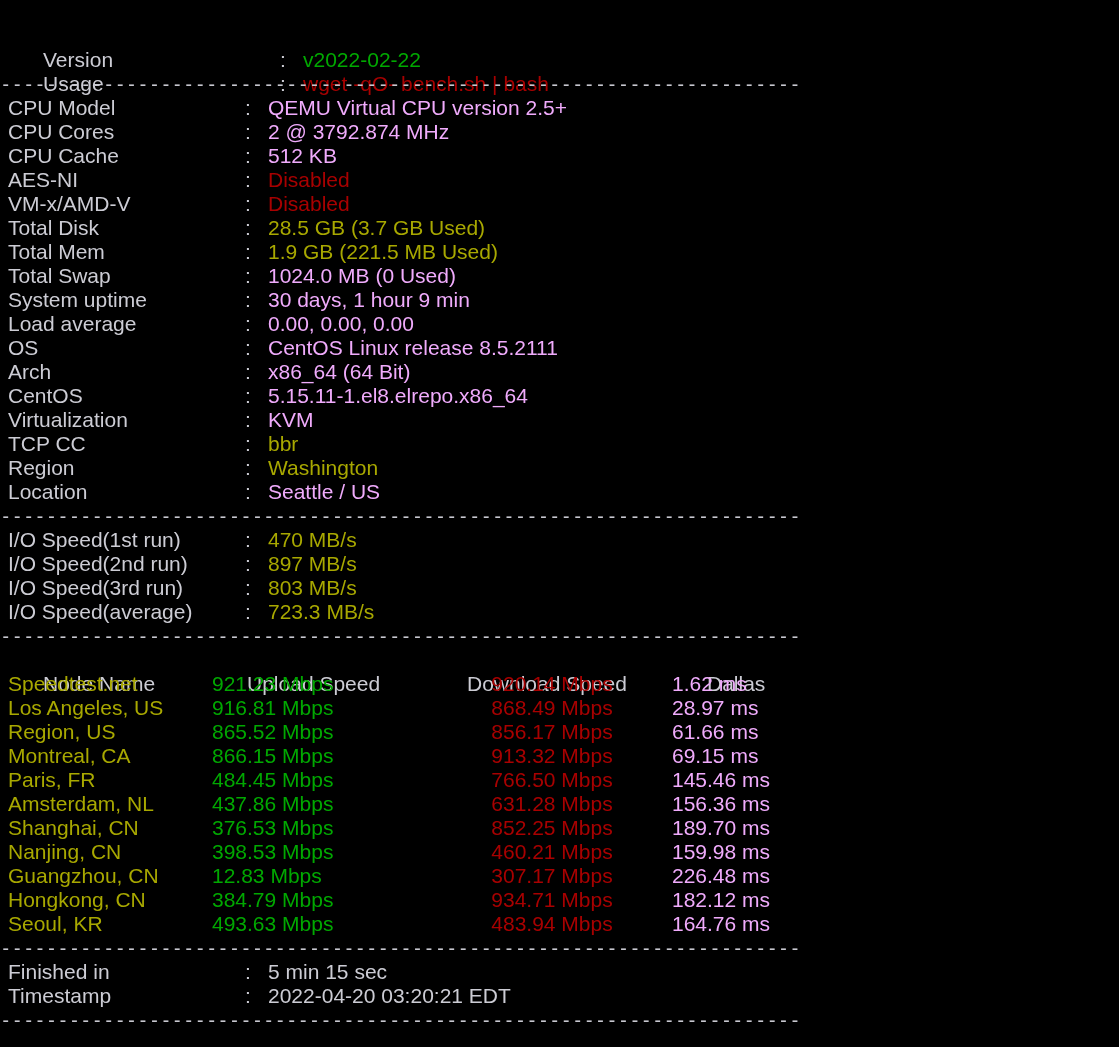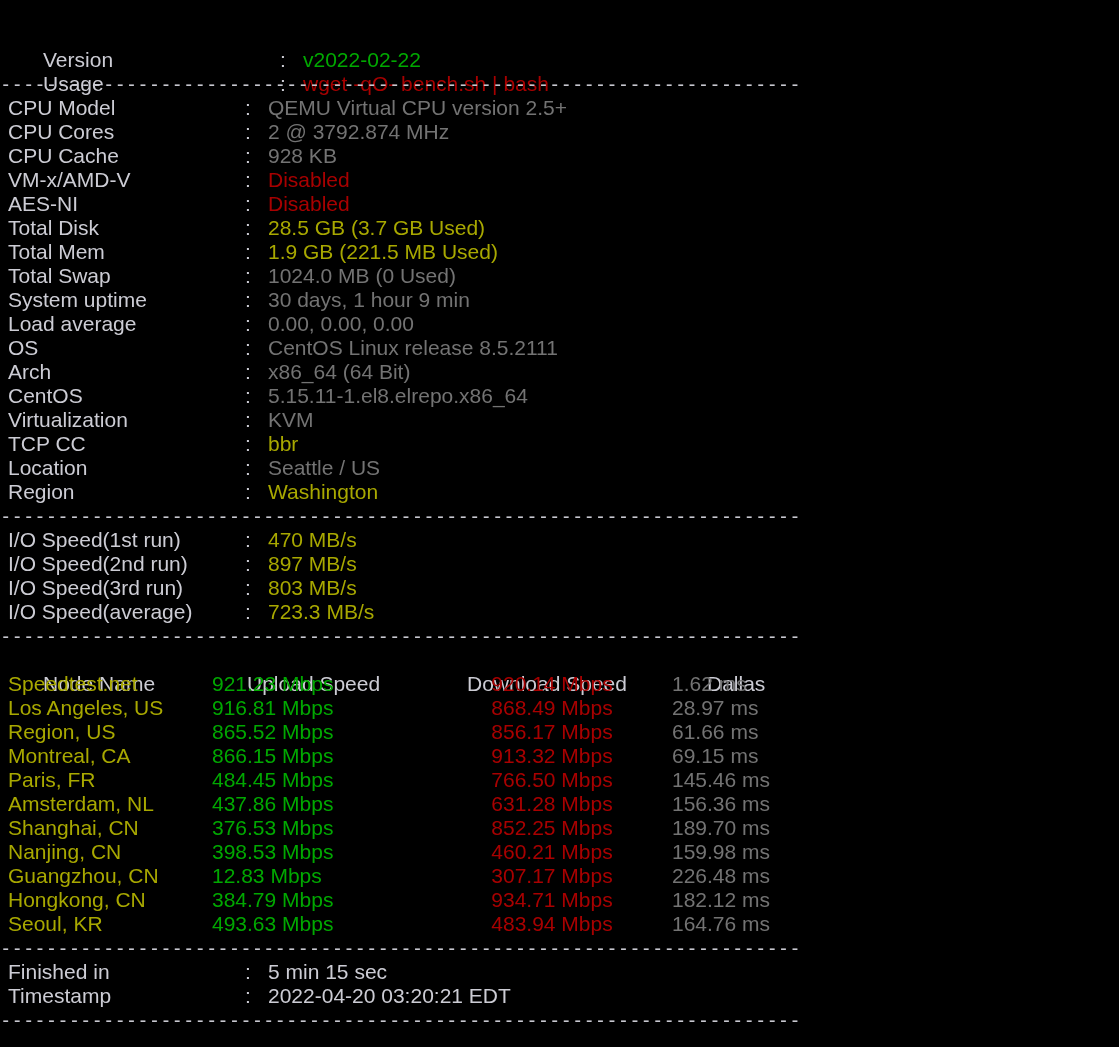--- a/index.html
+++ b/index.html
@@ -28,21 +28,21 @@
     white-space: pre;
     font-family: Liberation Sans, sans-serif;
     font-size: 21px;
     letter-spacing: 0px;
     color: #c8c8d0;
     padding-left: 8px;
     box-sizing: border-box;
   }
   
   .c-white  { color: #ccccd4; }
-  .c-cyan   { color: #737373; }
+  .c-cyan   { color: #f0abfc; }
   .c-green  { color: #00a800; }
   .c-red    { color: #a80000; text-align: center; }
   .c-yellow { color: #a8a800; }
 
   
   .cell {
     display: inline-block;
     vertical-align: top;
     white-space: pre;
   }
@@ -92,35 +92,35 @@
     <div class="line">
       <span class="cell w-label c-white">Usage</span><span class="cell w-colon c-white">:</span><span class="cell c-red">wget -qO- bench.sh | bash</span>
     </div>
   </div>
 
   <div class="rule">----------------------------------------------------------------------</div>
 
   <div>
     <div class="line"><span class="cell w-label c-white">CPU Model</span><span class="cell w-colon c-white">:</span><span class="cell c-cyan">QEMU Virtual CPU version 2.5+</span></div>
     <div class="line"><span class="cell w-label c-white">CPU Cores</span><span class="cell w-colon c-white">:</span><span class="cell c-cyan">2 @ 3792.874 MHz</span></div>
-    <div class="line"><span class="cell w-label c-white">CPU Cache</span><span class="cell w-colon c-white">:</span><span class="cell c-cyan">928 KB</span></div>
+    <div class="line"><span class="cell w-label c-white">CPU Cache</span><span class="cell w-colon c-white">:</span><span class="cell c-cyan">512 KB</span></div>
+    <div class="line"><span class="cell w-label c-white">AES-NI</span><span class="cell w-colon c-white">:</span><span class="cell c-red">Disabled</span></div>
     <div class="line"><span class="cell w-label c-white">VM-x/AMD-V</span><span class="cell w-colon c-white">:</span><span class="cell c-red">Disabled</span></div>
-    <div class="line"><span class="cell w-label c-white">AES-NI</span><span class="cell w-colon c-white">:</span><span class="cell c-red">Disabled</span></div>
     <div class="line"><span class="cell w-label c-white">Total Disk</span><span class="cell w-colon c-white">:</span><span class="cell c-yellow">28.5 GB (3.7 GB Used)</span></div>
     <div class="line"><span class="cell w-label c-white">Total Mem</span><span class="cell w-colon c-white">:</span><span class="cell c-yellow">1.9 GB (221.5 MB Used)</span></div>
     <div class="line"><span class="cell w-label c-white">Total Swap</span><span class="cell w-colon c-white">:</span><span class="cell c-cyan">1024.0 MB (0 Used)</span></div>
     <div class="line"><span class="cell w-label c-white">System uptime</span><span class="cell w-colon c-white">:</span><span class="cell c-cyan">30 days, 1 hour 9 min</span></div>
     <div class="line"><span class="cell w-label c-white">Load average</span><span class="cell w-colon c-white">:</span><span class="cell c-cyan">0.00, 0.00, 0.00</span></div>
     <div class="line"><span class="cell w-label c-white">OS</span><span class="cell w-colon c-white">:</span><span class="cell c-cyan">CentOS Linux release 8.5.2111</span></div>
     <div class="line"><span class="cell w-label c-white">Arch</span><span class="cell w-colon c-white">:</span><span class="cell c-cyan">x86_64 (64 Bit)</span></div>
     <div class="line"><span class="cell w-label c-white">CentOS</span><span class="cell w-colon c-white">:</span><span class="cell c-cyan">5.15.11-1.el8.elrepo.x86_64</span></div>
     <div class="line"><span class="cell w-label c-white">Virtualization</span><span class="cell w-colon c-white">:</span><span class="cell c-cyan">KVM</span></div>
     <div class="line"><span class="cell w-label c-white">TCP CC</span><span class="cell w-colon c-white">:</span><span class="cell c-yellow">bbr</span></div>
+    <div class="line"><span class="cell w-label c-white">Region</span><span class="cell w-colon c-white">:</span><span class="cell c-yellow">Washington</span></div>
     <div class="line"><span class="cell w-label c-white">Location</span><span class="cell w-colon c-white">:</span><span class="cell c-cyan">Seattle / US</span></div>
-    <div class="line"><span class="cell w-label c-white">Region</span><span class="cell w-colon c-white">:</span><span class="cell c-yellow">Washington</span></div>
   </div>
 
   <div class="rule">----------------------------------------------------------------------</div>
 
   <div>
     <div class="line"><span class="cell w-label c-white">I/O Speed(1st run)</span><span class="cell w-colon c-white">:</span><span class="cell c-yellow">470 MB/s</span></div>
     <div class="line"><span class="cell w-label c-white">I/O Speed(2nd run)</span><span class="cell w-colon c-white">:</span><span class="cell c-yellow">897 MB/s</span></div>
     <div class="line"><span class="cell w-label c-white">I/O Speed(3rd run)</span><span class="cell w-colon c-white">:</span><span class="cell c-yellow">803 MB/s</span></div>
     <div class="line"><span class="cell w-label c-white">I/O Speed(average)</span><span class="cell w-colon c-white">:</span><span class="cell c-yellow">723.3 MB/s</span></div>
   </div>

